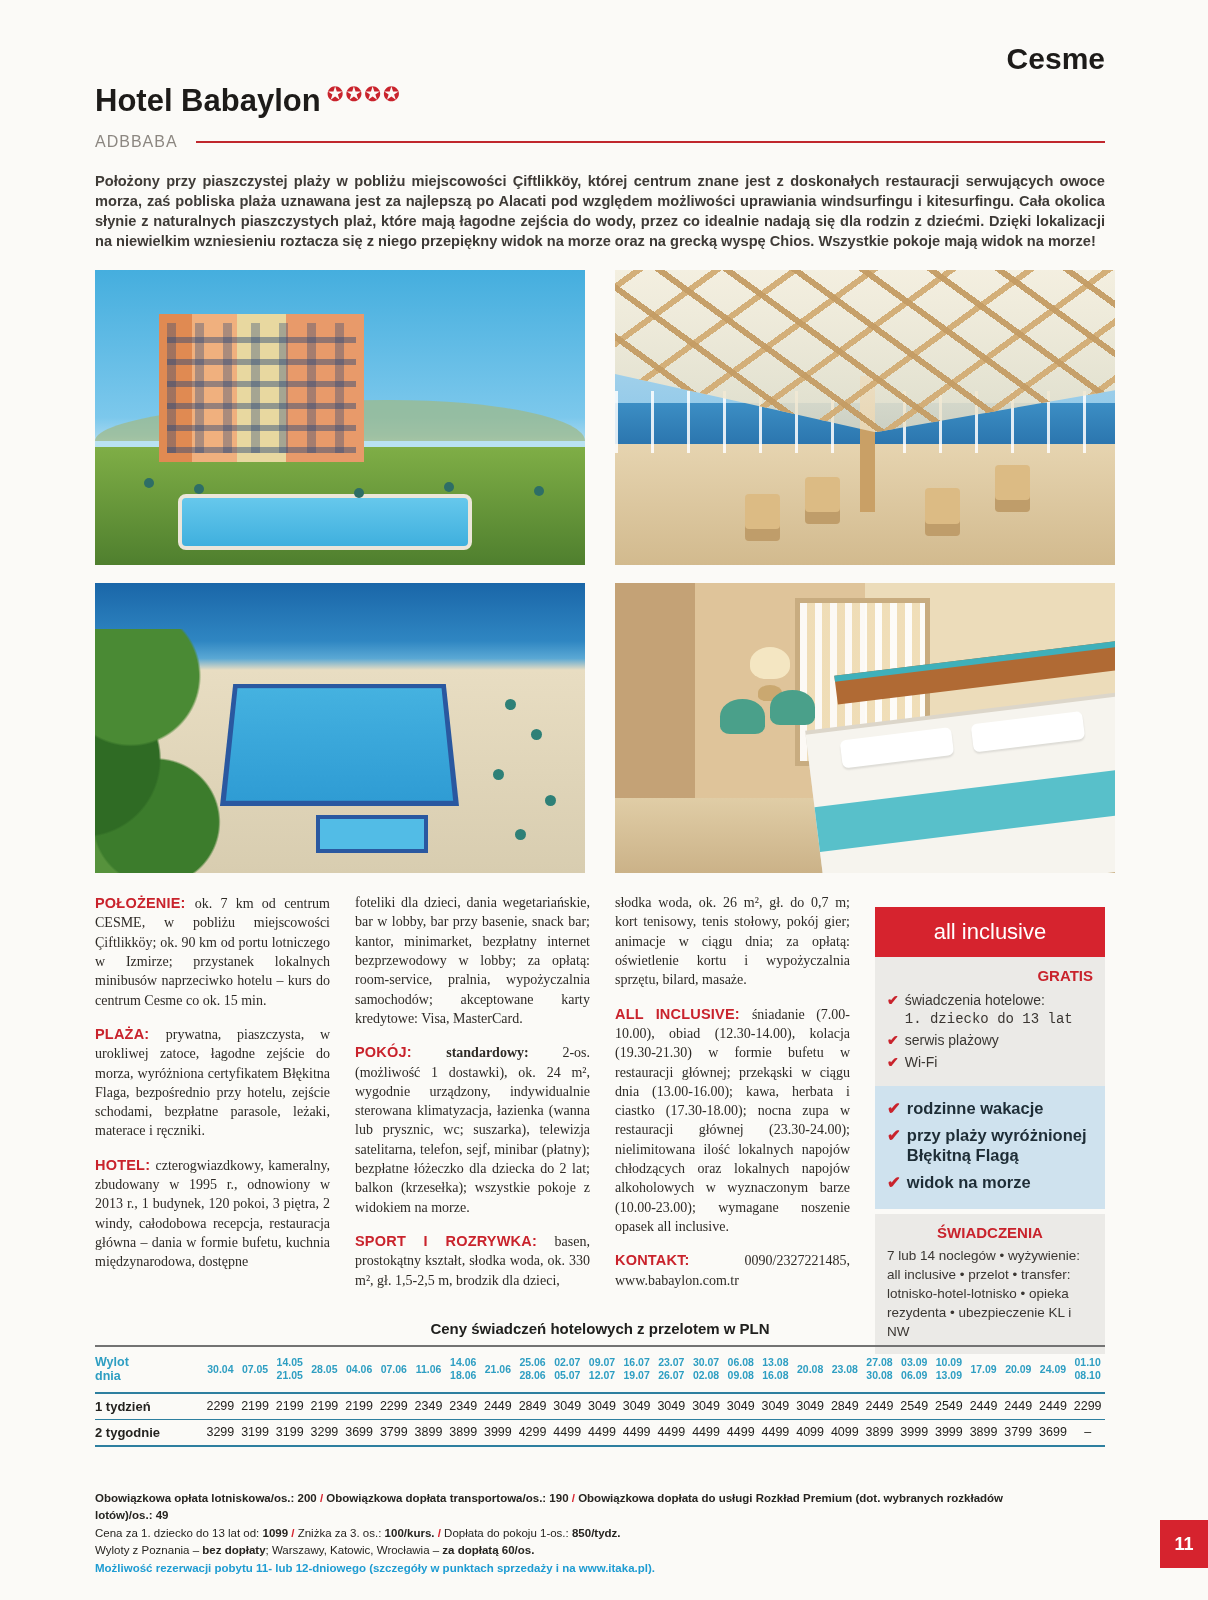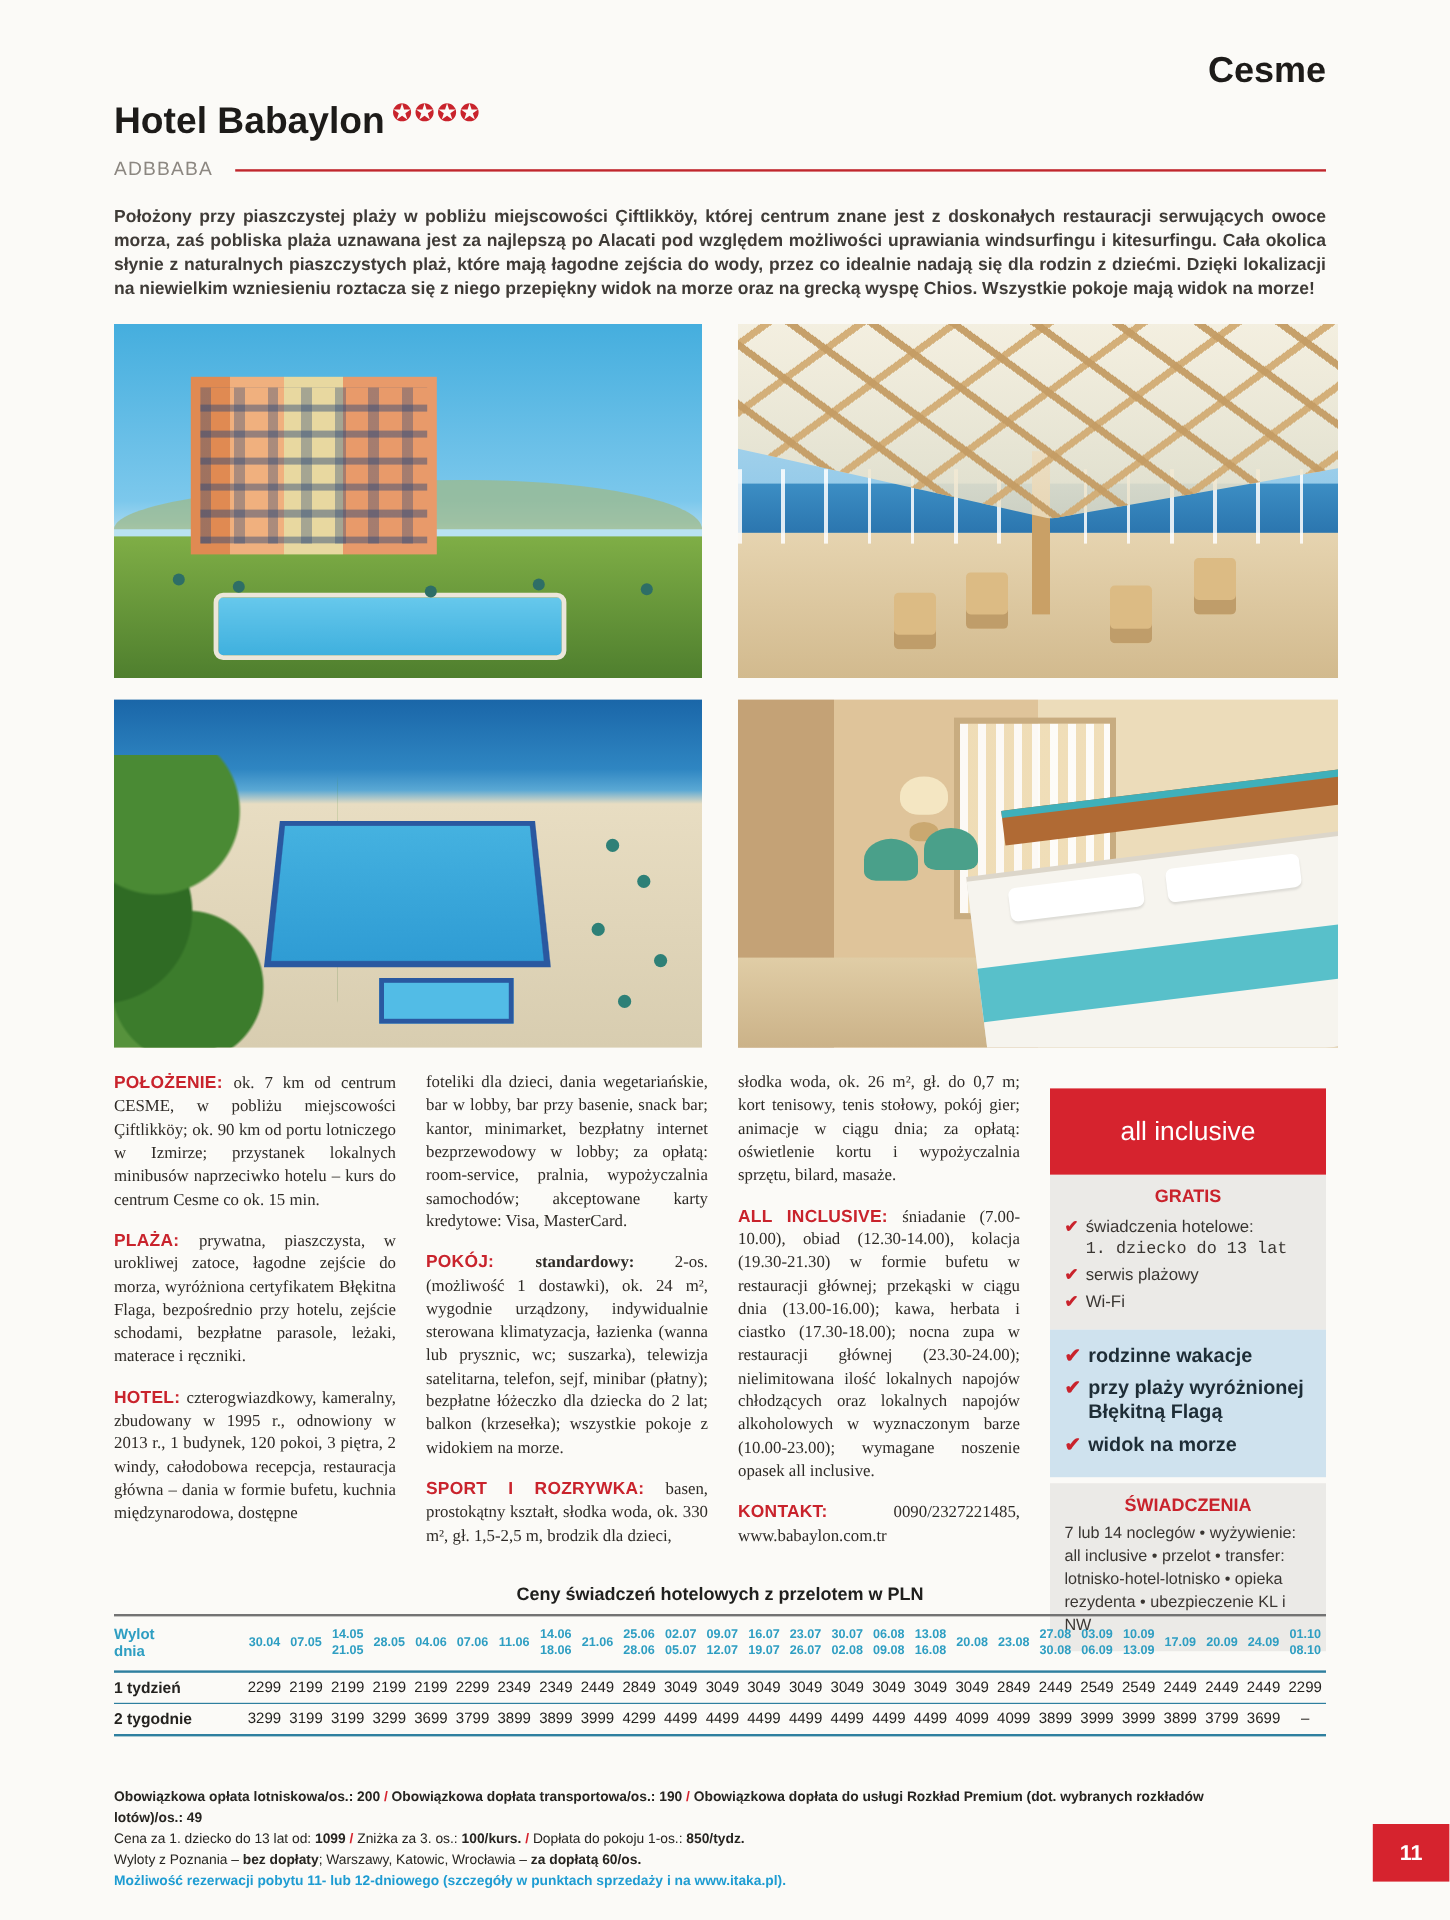--- a/index.html
+++ b/index.html
@@ -72,23 +72,23 @@
   .p4-ch1 { left:21%; top:40%; } .p4-ch2 { left:31%; top:37%; }
 
   
   .cols { position:absolute; top:893px; left:95px; width:1010px; display:grid; grid-template-columns:235px 235px 235px 230px; column-gap:25px; }
   .block { margin:0 0 14px; font:14px/1.38 "Liberation Serif",serif; color:#2e2a26; text-align:justify; }
   .blk-hdr { font-family:"Liberation Sans",sans-serif; font-weight:700; color:#c9232c; font-size:14.5px; letter-spacing:.2px; }
   .blk-lead { font-weight:700; color:#2e2a26; }
 
   
   .sidebar { margin-top:14px; }
-  .banner { background:#d6232e; color:#ffffff; font:22px/1 "Liberation Sans",sans-serif; text-align:center; padding:25px 0; }
+  .banner { background:#d6232e; color:#ffffff; font:22px/1 "Liberation Sans",sans-serif; text-align:center; padding:14px 0; }
   .gratis { background:#ebeae7; padding:10px 12px 12px; }
-  .gratis-title { color:#c9232c; font:700 15px/1.2 "Liberation Sans",sans-serif; text-align:center; margin-bottom:6px; }
+  .gratis-title { color:#c9232c; font:700 15px/1.2 "Liberation Sans",sans-serif; text-align:right; margin-bottom:6px; }
   .check-row { display:flex; gap:6px; font:400 14px/1.3 "Liberation Sans",sans-serif; color:#3a3632; margin-bottom:3px; }
   .check { color:#c9232c; font-weight:700; flex:0 0 auto; }
   .check-row .txt { flex:1; }
   .check-sub { margin-top:1px;font-family:Liberation Mono, monospace; }
   .blue-box { background:#cfe2ee; padding:12px 12px 10px; }
   .blue-box .check-row { font:700 16.5px/1.22 "Liberation Sans",sans-serif; color:#1e2d36; margin-bottom:7px; }
   .services { background:#ebeae7; padding:10px 12px 12px; margin-top:5px; }
   .services-title { color:#c9232c; font:700 15px/1.2 "Liberation Sans",sans-serif; text-align:center; margin-bottom:5px; }
   .services-text { font:400 13.5px/1.4 "Liberation Sans",sans-serif; color:#3a3632; }
 
@@ -105,21 +105,21 @@
   .row-label { font:700 13px/1 "Liberation Sans",sans-serif; color:#24221f; }
   .val-cell { text-align:center; font:400 12.5px/1 "Liberation Sans",sans-serif; color:#24221f; }
 
   
   .fine { position:absolute; top:1490px; left:95px; width:940px; font:11.5px/1.52 "Liberation Sans",sans-serif; color:#262420; }
   .fine p { margin:0; }
   .seg-b { font-weight:700; }
   .seg-red { color:#d6232e; font-weight:700; }
   .seg-blue { color:#1e9cd2; font-weight:700; }
 
-  .page-no { position:absolute; right:0; top:1520px; width:64px; height:48px; background:#d6232e; color:#fff; font:700 18px/1 "Liberation Sans",sans-serif; display:flex; align-items:center; justify-content:center; }
+  .page-no { position:absolute; right:0; top:1520px; width:48px; height:48px; background:#d6232e; color:#fff; font:700 18px/1 "Liberation Sans",sans-serif; display:flex; align-items:center; justify-content:center; }
 </style>
 </head>
 <body>
 
 <div class="page">
 
   <div class="region">Cesme</div>
 
   <div class="hotel-line">
     <span class="hotel-name">Hotel Babaylon</span><span class="stars"><span class="star">✪</span><span class="star">✪</span><span class="star">✪</span><span class="star">✪</span></span>

